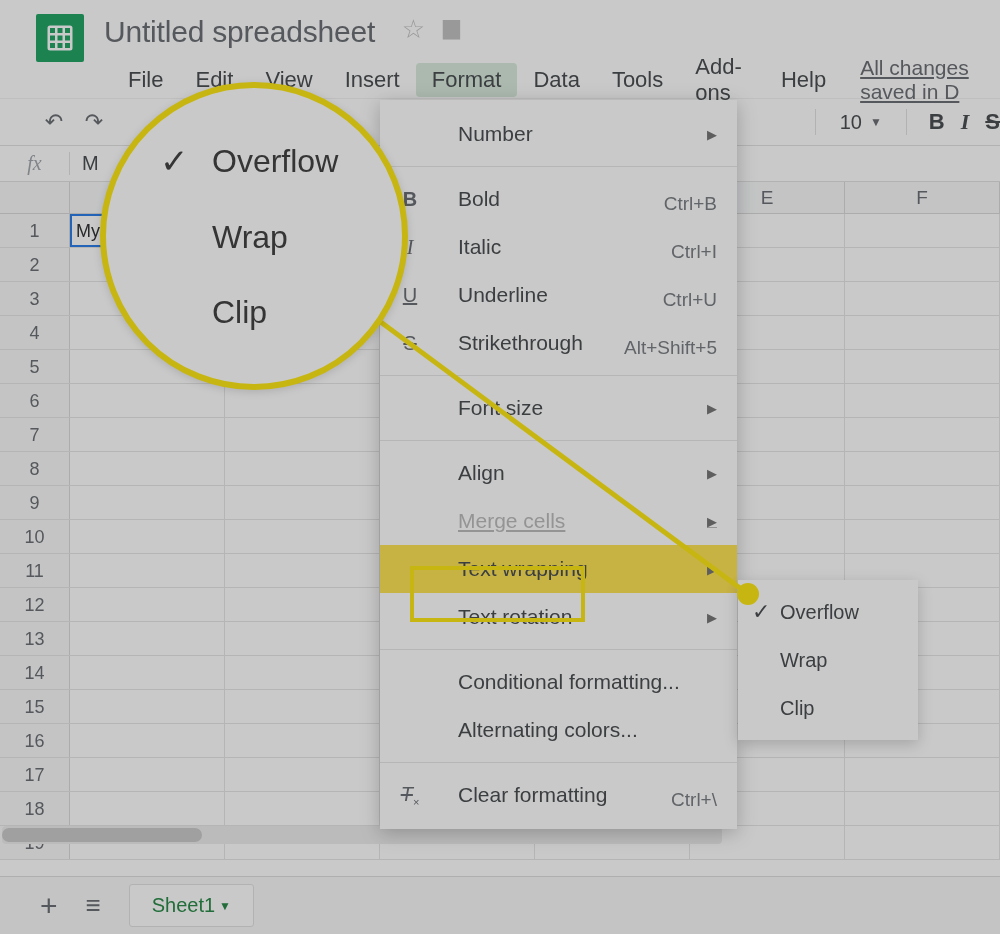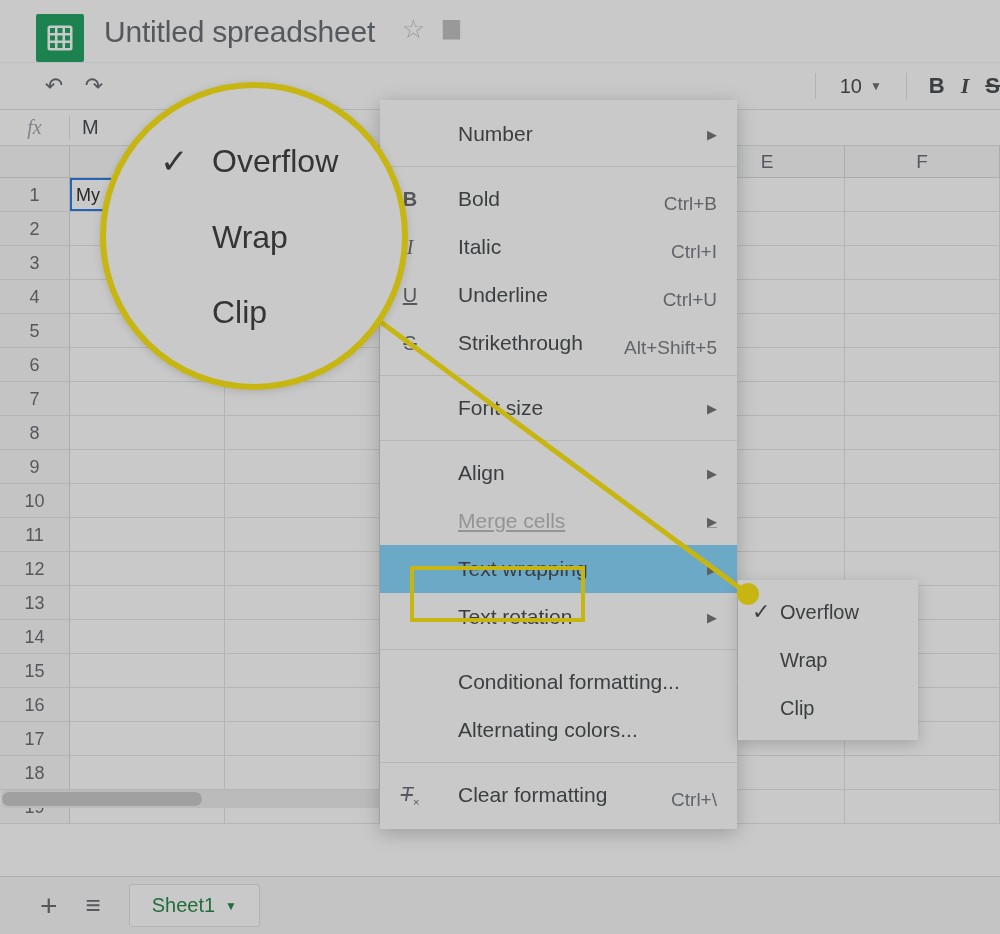--- a/index.html
+++ b/index.html
@@ -60,30 +60,30 @@
                     background:#c7c7c7; border-radius:7px; }
 
   
   .sheettabs { position:absolute; left:0; bottom:0; height:58px; width:100%;
                border-top:1px solid #dcdcdc; background:#f8f9fa;
                display:flex; align-items:center; padding-left:40px; gap:28px;}
   .sheettabs .plus { font-size:30px; color:#5f6368; }
   .sheettabs .menu { font-size:26px; color:#5f6368; }
   .sheettabs .tab { background:#fff; border:1px solid #e0e0e0; border-radius:3px;
                     padding:9px 22px; color:#188038; font-size:20px; font-weight:500;
-                    display:flex; align-items:center; gap:10px;}
+                    display:flex; align-items:center; gap:4px;}
   .sheettabs .tab .arr { font-size:12px; color:#188038; }
 
   
   .dropdown { position:absolute; left:380px; top:100px; width:357px; background:#fff;
               box-shadow:0 4px 18px rgba(0,0,0,.25); padding:10px 0; z-index:5; }
   .dd-item { display:flex; align-items:center; height:48px; padding:0 20px 0 12px;
              font-size:21px; color:#3c4043; cursor:pointer; position:relative;gap:30px; }
   .dd-item.disabled { color:#b6b6b6;text-decoration:underline; }
-  .dd-item.hover { background:#7dd3fc; }
+  .dd-item.hover { background:#fde047; }
   .dd-item .ico { width:36px; text-align:center; font-size:20px; color:#5f6368; }
   .dd-item .sc  { margin-left:auto; color:#70757a; font-size:19px;margin-top:9px; }
   .dd-item .sub { margin-left:auto; color:#6b6b6b; font-size:13px; }
   .dd-sep { height:1px; background:#e5e5e5; margin:8px 0; }
   .highlightbox { position:absolute; border:4px solid #fde500; pointer-events:none; z-index:6; }
 
   
   .submenu { position:absolute; left:738px; top:580px; width:180px; background:#fff;
              box-shadow:0 4px 14px rgba(0,0,0,.2); padding:8px 0; z-index:5; }
   .submenu .smi { display:flex; align-items:center; height:48px; padding:0 14px;
@@ -122,20 +122,32 @@
     </div>
     <div class="titleblock">
       <span class="doctitle">Untitled spreadsheet</span>
       <span class="titleicons">
         <span>☆</span>
         <span style="font-size:22px;">▆</span>
       </span>
     </div>
   </div>
 
+  <div class="menubar">
+    <span class="mi">File</span>
+    <span class="mi">Edit</span>
+    <span class="mi">View</span>
+    <span class="mi">Insert</span>
+    <span class="mi active">Format</span>
+    <span class="mi">Data</span>
+    <span class="mi">Tools</span>
+    <span class="mi">Add-ons</span>
+    <span class="mi">Help</span>
+    <span class="menusave">All changes saved in D</span>
+  </div>
 
   <div class="toolbar">
     <span class="tb-btn">↶</span>
     <span class="tb-btn">↷</span>
     <div style="flex:1"></div>
     <span class="tb-sep"></span>
     <div class="fontsize">
       <span>10</span>
       <span class="arr">▼</span>
     </div>

